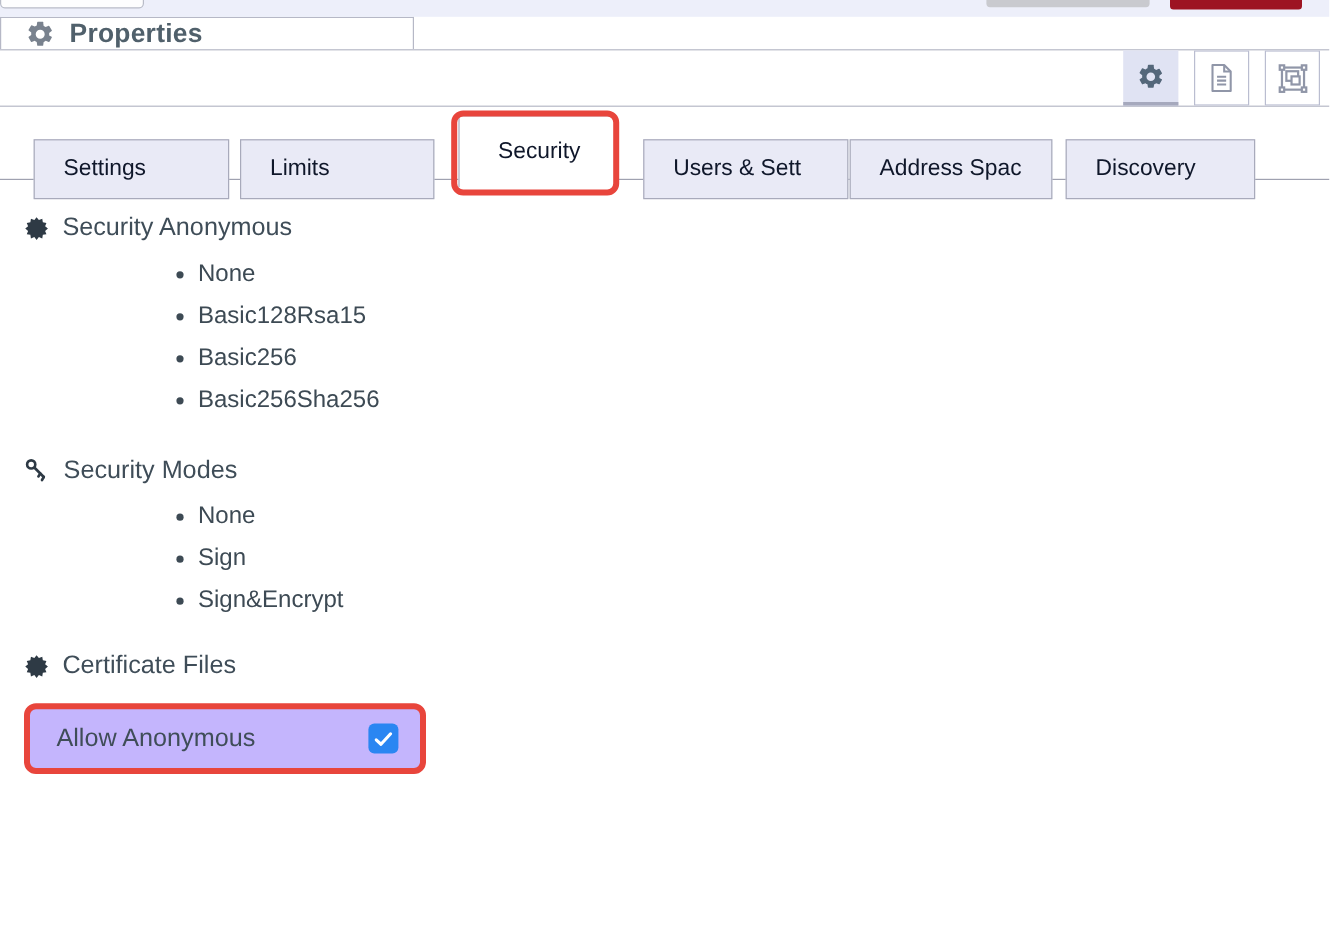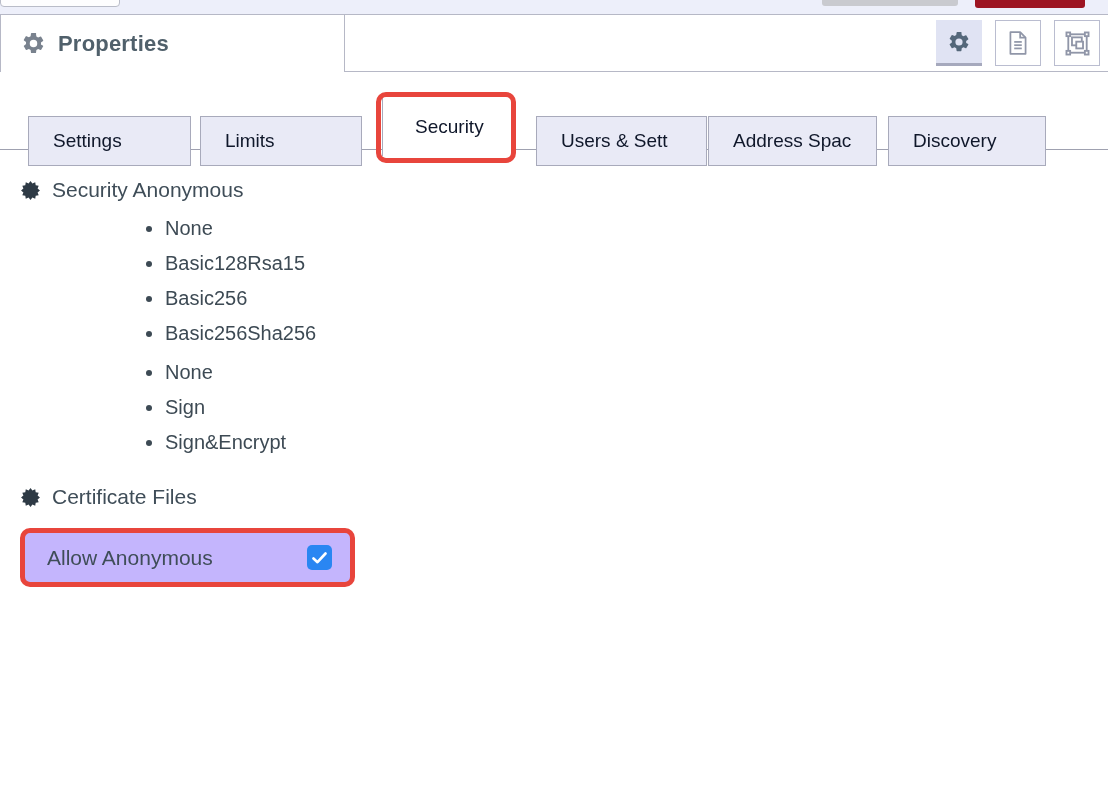--- a/index.html
+++ b/index.html
@@ -10,21 +10,21 @@
   
   .top-strip { position:relative; width:100%; height:14px; background:#edeffa; }
   .partial-left { position:absolute; left:0; top:-3px; width:120px; height:10px;
     background:#fdfdfe; border:1px solid #b9bcc8; border-radius:0 0 4px 4px; }
   .partial-gray { position:absolute; left:822px; top:0; width:136px; height:6px;
     background:#c9cacf; border-radius:0 0 3px 3px; }
   .partial-red { position:absolute; left:975px; top:0; width:110px; height:8px;
     background:#9d1422; border-radius:0 0 3px 3px; }
 
   
-  .header { display:flex; height:58px; }
+  .header { display:flex; height:58px;flex-direction:column; }
   .header-tab { width:345px; background:#fff; border:1px solid #b6b8c6; border-bottom:none;
     display:flex; align-items:center; gap:12px; padding-left:20px; }
   .header-title { font-size:22px; font-weight:bold; color:#50606b; letter-spacing:.2px; }
   .header-rest { flex:1; background:#fff; border-top:1px solid #b6b8c6; border-bottom:1px solid #b6b8c6;
     display:flex; align-items:center; justify-content:flex-end; gap:13px; padding-right:8px; }
   .tool-btn { width:46px; height:46px; background:#fff; border:1px solid #babdd0;
     display:flex; align-items:center; justify-content:center; cursor:pointer; }
   .tool-btn.active { background:#e0e3f3; border:none; border-bottom:3px solid #a6a9bd; }
 
   
@@ -158,20 +158,31 @@
       </span>
       <span>Security Anonymous</span>
     </div>
     <ul class="bullets">
       <li>None</li>
       <li>Basic128Rsa15</li>
       <li>Basic256</li>
       <li>Basic256Sha256</li>
     </ul>
 
+    <div class="section-heading sh-2">
+      <span>
+        <svg class="icon-svg" width="22" height="22" viewBox="0 0 22 22" fill="none" stroke="#2e3a45" stroke-width="2.2" stroke-linecap="round">
+          <circle cx="6" cy="6" r="3.4"></circle>
+          <line x1="8.8" y1="8.8" x2="16.5" y2="16.5"></line>
+          <line x1="13.6" y1="13.6" x2="12" y2="16"></line>
+          <line x1="16.5" y1="16.5" x2="15" y2="19"></line>
+        </svg>
+      </span>
+      <span>Security Modes</span>
+    </div>
     <ul class="bullets">
       <li>None</li>
       <li>Sign</li>
       <li>Sign&amp;Encrypt</li>
     </ul>
 
     <div class="section-heading sh-3">
       <span>
         <svg class="icon-svg" width="21" height="21" viewBox="0 0 20 20" fill="#2e3a45">
           <polygon points="19,10 16.76,8.19 17.79,5.5 14.95,5.05 14.5,2.21 11.81,3.24 10,1 8.19,3.24 5.5,2.21 5.05,5.05 2.21,5.5 3.24,8.19 1,10 3.24,11.81 2.21,14.5 5.05,14.95 5.5,17.79 8.19,16.76 10,19 11.81,16.76 14.5,17.79 14.95,14.95 17.79,14.5 16.76,11.81"></polygon>

